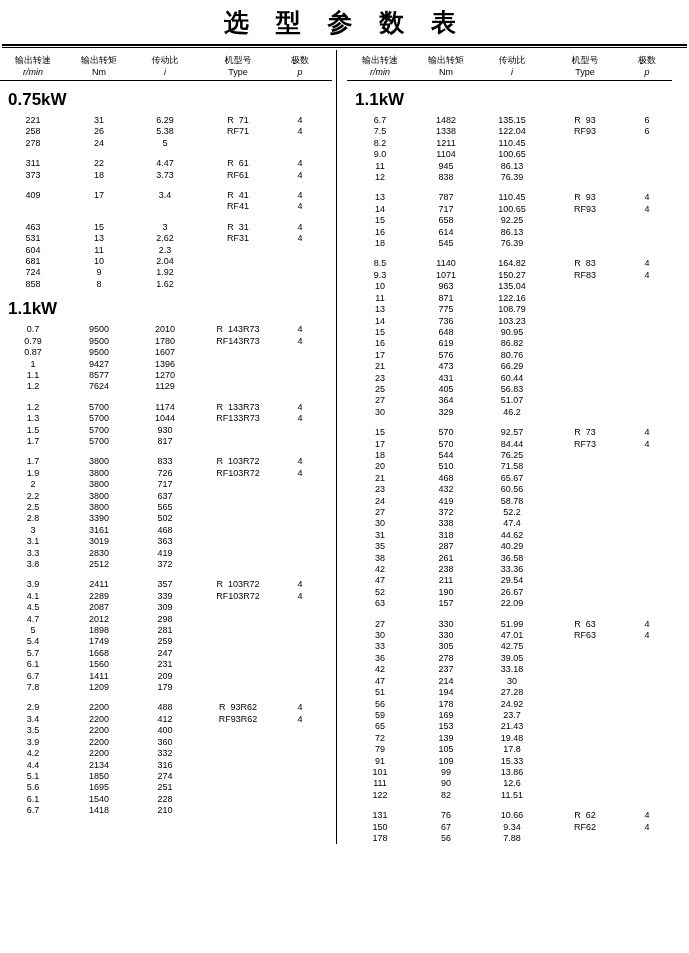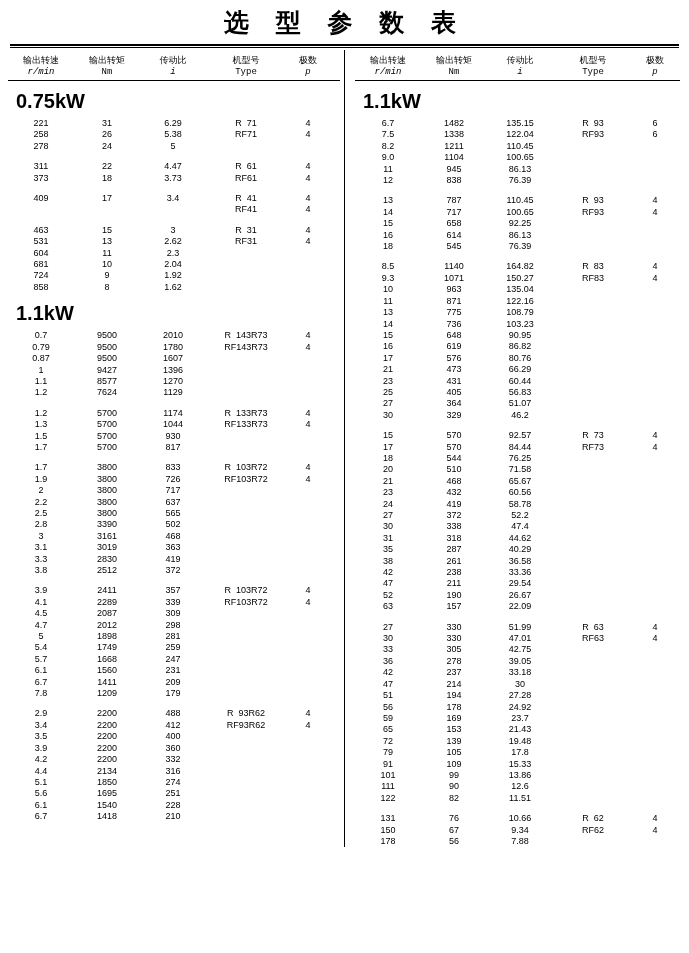--- a/index.html
+++ b/index.html
@@ -12,21 +12,21 @@
     height: 953px;
     font-family: "Liberation Sans", sans-serif;
     color: #000;
     position: relative;
     overflow: hidden;
   }
   .page {
     width: 689px;
     height: 953px;
     box-sizing: border-box;
-    padding: 0 8px;
+    padding: 0 0;
     position: relative;
   }
   
   .title-wrap {
     text-align: center;
     padding-top: 6px;
     padding-bottom: 2px;
   }
   .title {
     font-family: "DejaVu Sans", sans-serif;
@@ -70,40 +70,40 @@
     padding-top: 4px;
   }
   .head .h {
     line-height: 12px;
   }
   .head .cn {
     font-family: "DejaVu Sans", sans-serif;
     font-size: 9px;
   }
   .head .en {
-    font-family: Liberation Mono, monospace;
+    font-family: Liberation Sans, sans-serif;
     font-size: 9px;
     font-style: italic;
   }
   .head .en.up {
     font-style: normal;
   }
   .head-rule {
     border-top: 1px solid #000;
     margin: 2px 0 0 0;
   }
   
   .c1 { width: 66px; }
   .c2 { width: 66px; }
   .c3 { width: 66px; }
   .c4 { width: 80px; }
   .c5 { width: 44px; }
 
   .kw {
-    font-size: 20px;
+    font-size: 17px;
     font-weight: bold;
     padding: 9px 0 5px 8px;
     font-family: "Liberation Sans", sans-serif;
   }
   .rows {
     font-size: 9px;
   }
   .row {
     display: flex;
     line-height: 11.4px;

